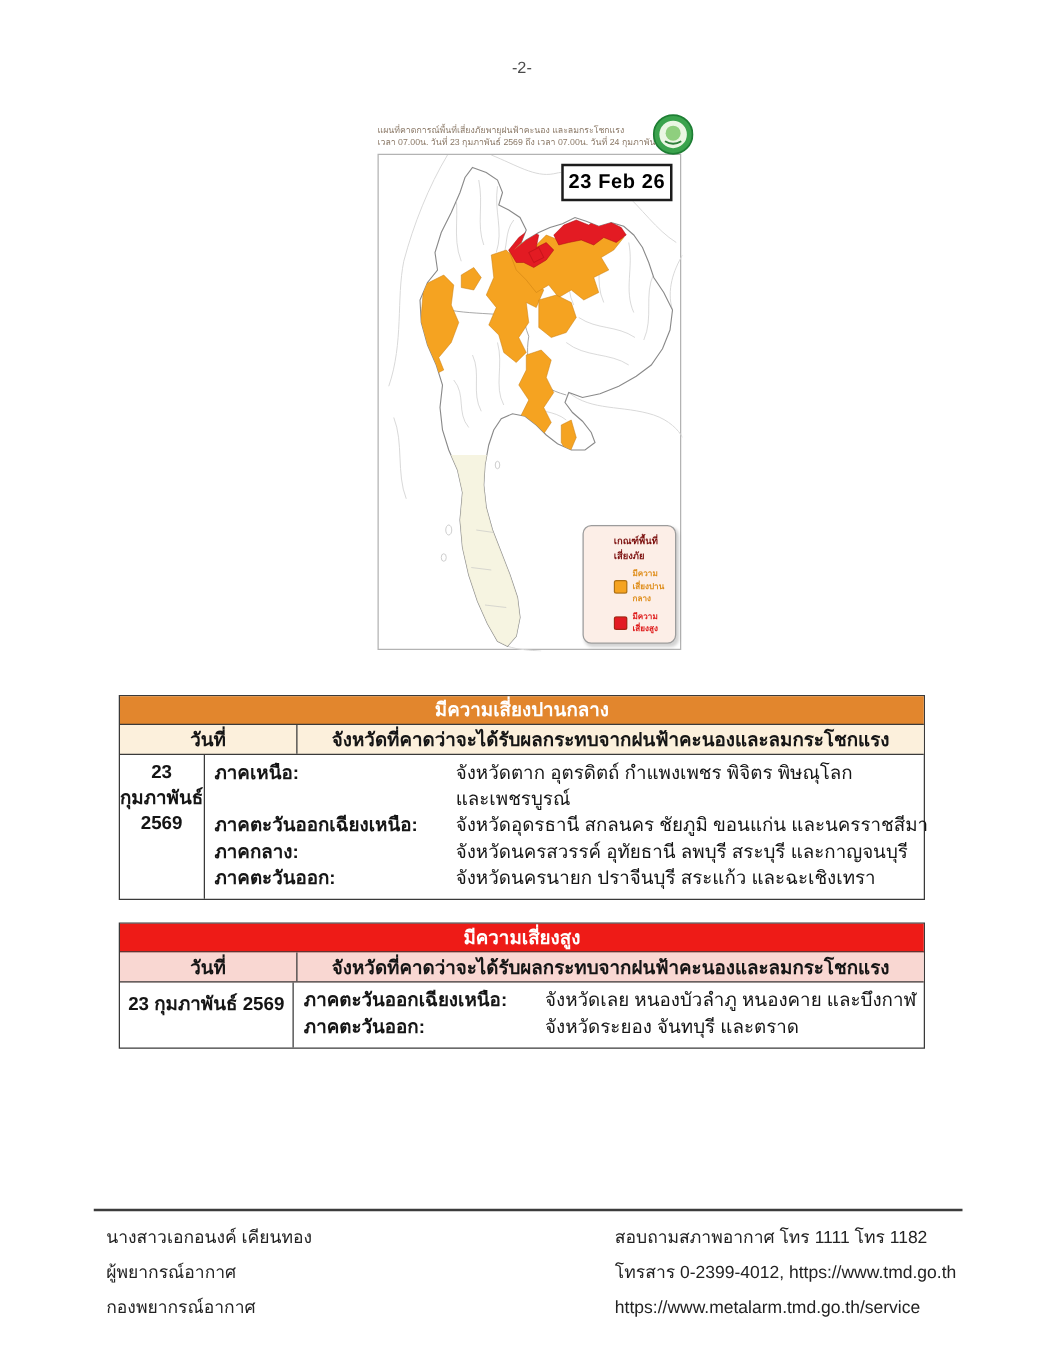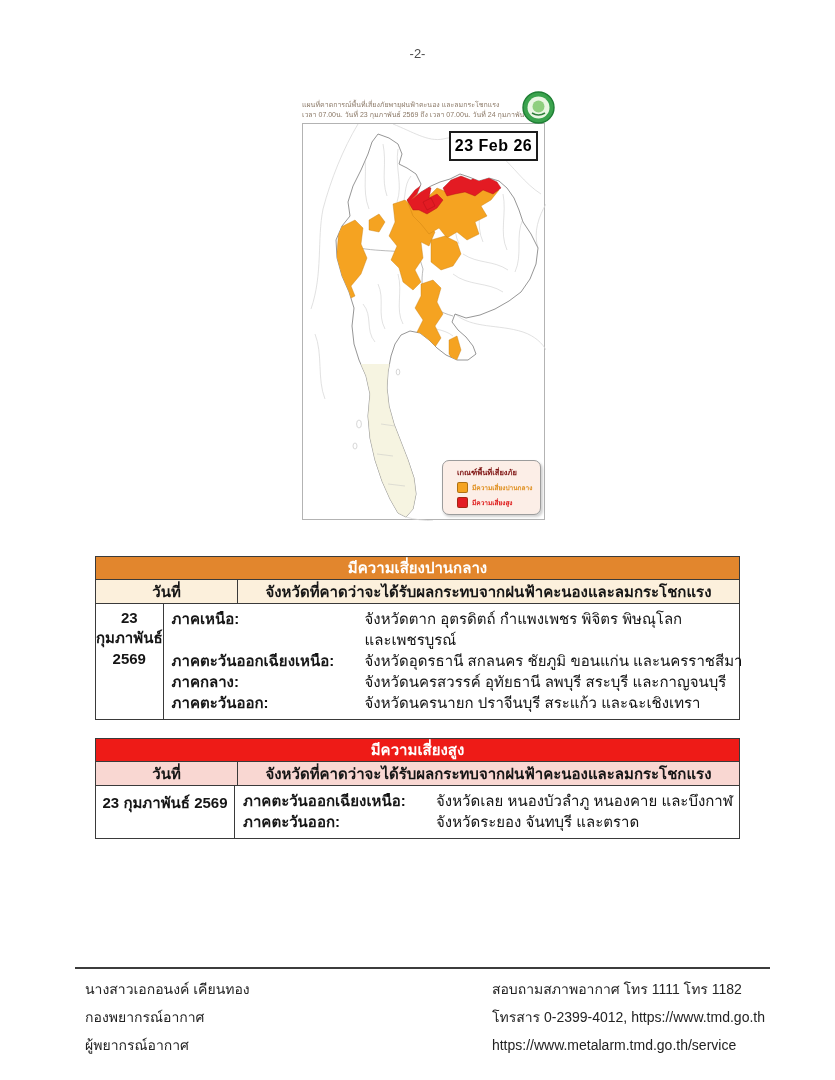--- a/index.html
+++ b/index.html
@@ -16,23 +16,23 @@
   .map-section { position:absolute; left:302px; top:100px; width:243px; }
   .map-title { font-size:7px; line-height:1.45; color:#8a7866; white-space:nowrap; }
   .map-canvas { position:relative; margin-top:3px; width:243px; height:397px;
     border:1px solid #b3b3b3; background:#ffffff; }
   .map-canvas svg { position:absolute; inset:0; }
   .tmd-logo { position:absolute; top:-9px; left:220px; width:33px; height:33px; z-index:6; }
   .date-box { position:absolute; top:31px; left:147px; width:89px; height:30px;
     background:#ffffff; border:2px solid #1c1c1c; z-index:5;
     display:flex; align-items:center; justify-content:center;
     font-size:16px; font-weight:600; letter-spacing:.5px; color:#000; }
-  .map-legend { position:absolute; right:3px; bottom:4px; width:99px; z-index:4;
+  .map-legend { position:absolute; right:3px; bottom:4px; width:75px; z-index:4;
     background:#fceee7; border:1px solid #9c9c9c; border-radius:7px;
-    padding:5px 6px 6px 14px; box-shadow:1.5px 2px 2.5px rgba(0,0,0,.18); }
+    padding:5px 6px 6px 24px; box-shadow:1.5px 2px 2.5px rgba(0,0,0,.18); }
   .map-legend-title { font-size:7.5px; font-weight:bold; color:#7c100f; margin-bottom:2px; }
   .legend-item { display:flex; align-items:center; gap:4px; margin-top:4px; }
   .legend-swatch { width:11px; height:11px; border-radius:2px;
     border:1px solid rgba(90,50,0,.45); flex-shrink:0; }
   .legend-label { font-size:6.5px; font-weight:bold; }
 
   
   .risk-table { position:absolute; left:95px; width:645px; font-size:15px;
     border:1px solid #3a3a3a; background:#fff; }
   #table-moderate { top:556px; }
@@ -240,22 +240,22 @@
             <span class="region-label">ภาคตะวันออก:</span>
             <span class="region-provinces">จังหวัดระยอง จันทบุรี และตราด</span>
           </div>
         </div>
     </div>
   </section>
 
   <div class="footer-rule"></div>
   <div class="footer-left">
     <div>นางสาวเอกอนงค์  เคียนทอง</div>
+    <div>ผู้พยากรณ์อากาศ</div>
     <div>กองพยากรณ์อากาศ</div>
-    <div>ผู้พยากรณ์อากาศ</div>
   </div>
   <div class="footer-right">
     <div>สอบถามสภาพอากาศ โทร 1111 โทร 1182</div>
     <div>โทรสาร 0-2399-4012, https://www.tmd.go.th</div>
     <div>https://www.metalarm.tmd.go.th/service</div>
   </div>
 
 </div>
 
 </body></html>

